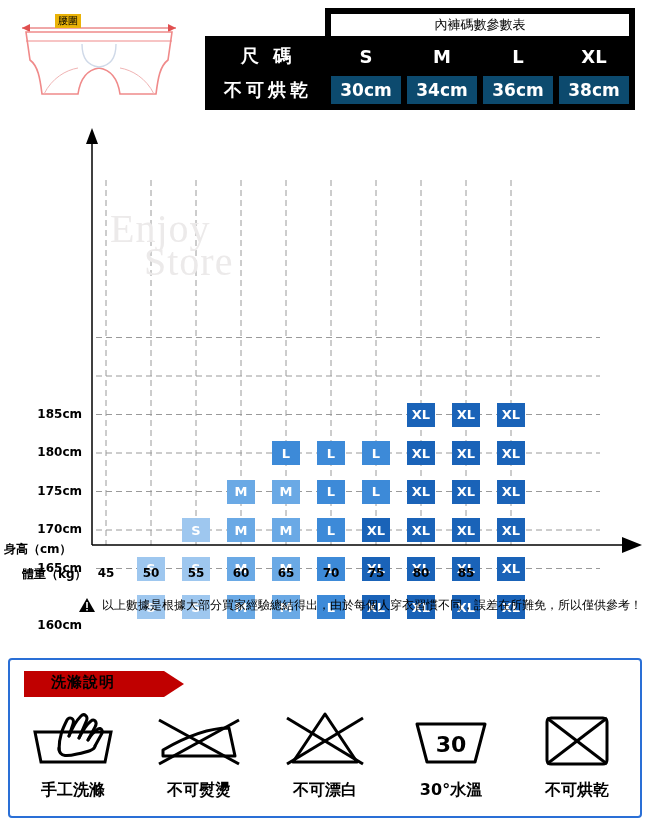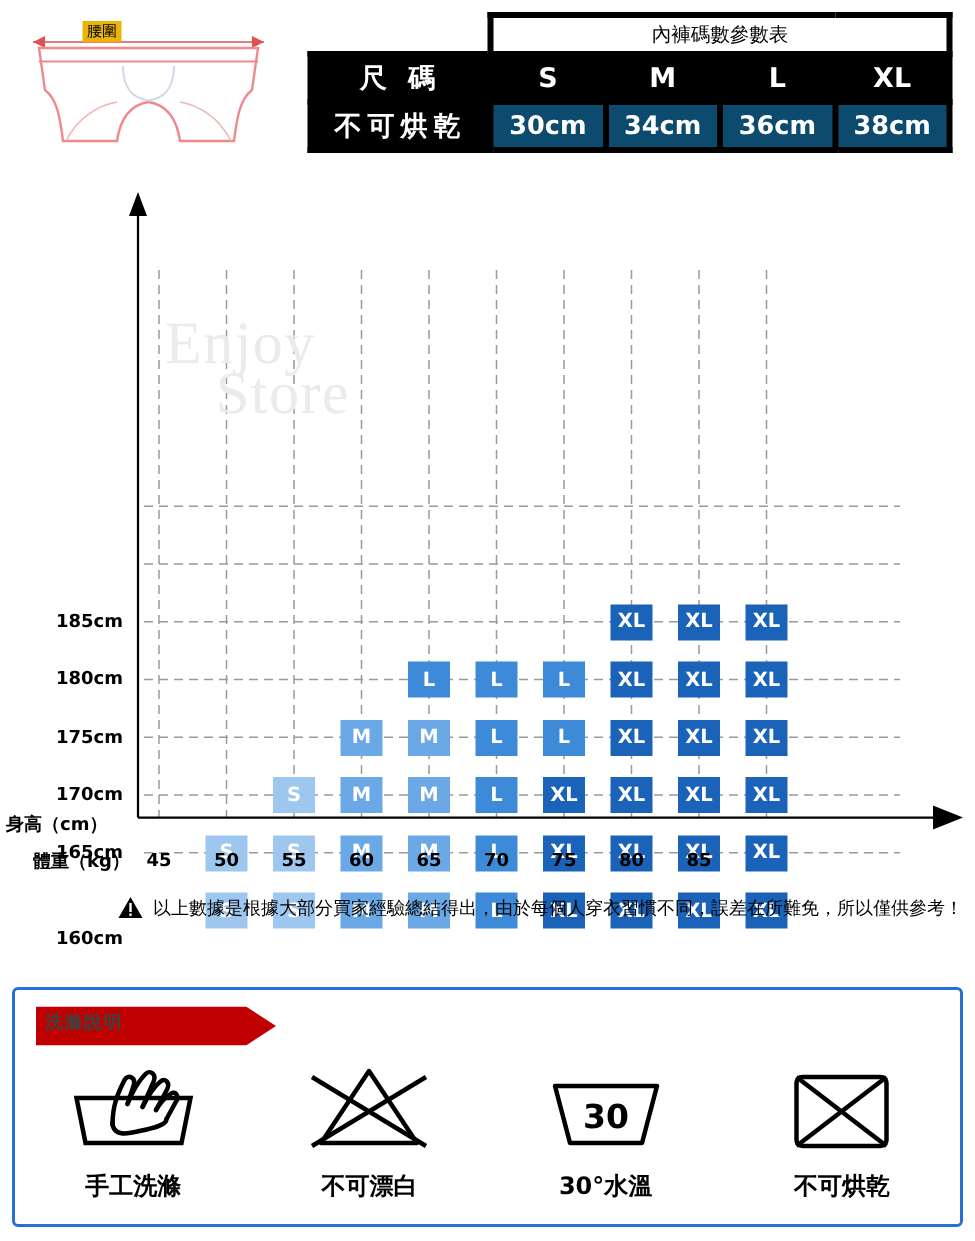--- a/index.html
+++ b/index.html
@@ -23,21 +23,21 @@
     font-family: "DejaVu Sans", sans-serif;
   }
 
   
   .size-table {
     position: absolute; left: 205px; top: 8px;
     width: 430px; border-collapse: collapse;
     font-family: "DejaVu Sans", sans-serif;
   }
   .size-table td, .size-table th {
-    border: 4px solid #000000;
+    border: 6px solid #000000;
     text-align: center;
     padding: 2px 0;
   }
   .st-title {
     font-size: 13px; font-weight: normal; height: 22px;
     background: #fff; color: #000;
   }
   .st-head-black {
     background: #000; color: #fff; font-weight: bold; font-size: 18px; height: 28px;
   }
@@ -93,22 +93,22 @@
     position: absolute; left: 8px; top: 658px;
     width: 634px; height: 160px;
     border: 2px solid #2a6fd6; border-radius: 4px;
     background: #fff;
   }
   .wash-banner {
     position: absolute; left: 14px; top: 11px;
     height: 26px; width: 160px;
   }
   .wash-banner-text {
-    position: absolute; left: 20px; top: 13px;
-    color: #404040; font-weight: bold; font-size: 12px;
+    position: absolute; left: 41px; top: 13px;
+    color: #000000; font-weight: bold; font-size: 15px;
     font-family: "DejaVu Sans", sans-serif; letter-spacing: 1px;
   }
   .wash-items {
     position: absolute; left: 0; top: 46px; width: 100%;
     display: flex; justify-content: space-around; align-items: flex-start;
   }
   .wash-item { width: 120px; text-align: center; }
   .wash-item .lbl {
     margin-top: 6px; font-size: 16px; font-weight: bold;
     font-family: "DejaVu Sans", sans-serif;
@@ -286,20 +286,28 @@
           <path d="M10 26 L86 26 L80 56 L16 56 Z" fill="none" stroke="#000" stroke-width="3"></path>
           <path d="M34 44 C34 30 38 22 42 14 C44 10 50 12 48 18 L44 30" fill="none" stroke="#000" stroke-width="3" stroke-linecap="round"></path>
           <path d="M44 30 C48 20 52 14 56 10 C59 7 64 10 61 16 L54 32" fill="none" stroke="#000" stroke-width="3" stroke-linecap="round"></path>
           <path d="M54 32 C58 24 62 18 66 15 C69 12 73 16 70 21 L63 34" fill="none" stroke="#000" stroke-width="3" stroke-linecap="round"></path>
           <path d="M63 34 C66 29 70 25 73 23 C76 21 79 25 76 29 L70 40" fill="none" stroke="#000" stroke-width="3" stroke-linecap="round"></path>
           <path d="M34 42 C34 52 44 50 52 48 C62 46 70 44 70 40" fill="none" stroke="#000" stroke-width="3" stroke-linecap="round"></path>
         </svg>
         <div class="lbl">手工洗滌</div>
       </div>
 
+      <div class="wash-item">
+        <svg width="96" height="64" viewBox="0 0 96 64">
+          <path d="M12 50 L84 50 L78 22 C60 22 36 30 12 44 Z" fill="none" stroke="#000" stroke-width="3" stroke-linejoin="round"></path>
+          <line x1="8" y1="14" x2="88" y2="58" stroke="#000" stroke-width="3"></line>
+          <line x1="88" y1="14" x2="8" y2="58" stroke="#000" stroke-width="3"></line>
+        </svg>
+        <div class="lbl">不可熨燙</div>
+      </div>
 
       <div class="wash-item">
         <svg width="96" height="64" viewBox="0 0 96 64">
           <path d="M48 8 L80 56 L16 56 Z" fill="none" stroke="#000" stroke-width="3" stroke-linejoin="round"></path>
           <line x1="10" y1="12" x2="86" y2="58" stroke="#000" stroke-width="3"></line>
           <line x1="86" y1="12" x2="10" y2="58" stroke="#000" stroke-width="3"></line>
         </svg>
         <div class="lbl">不可漂白</div>
       </div>
 

